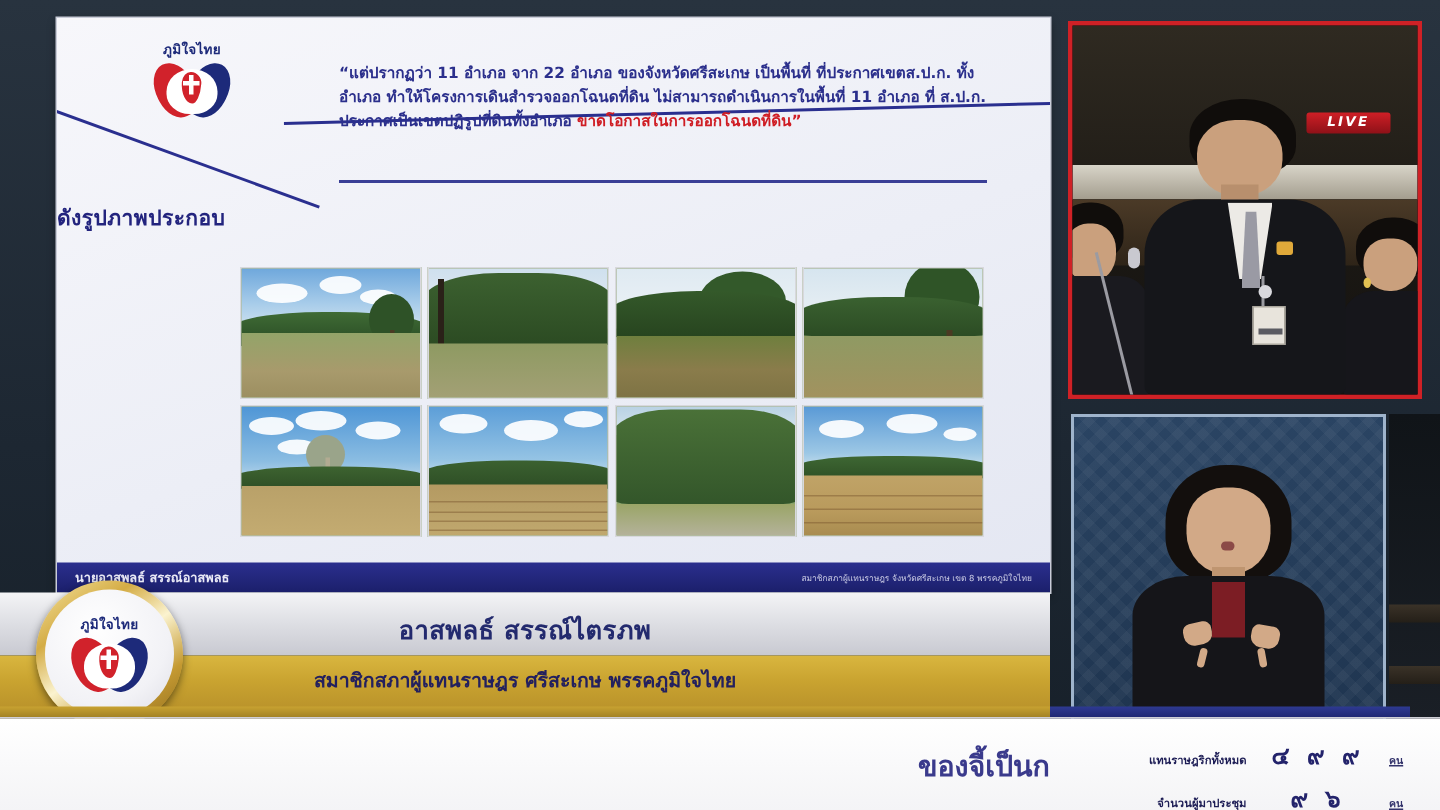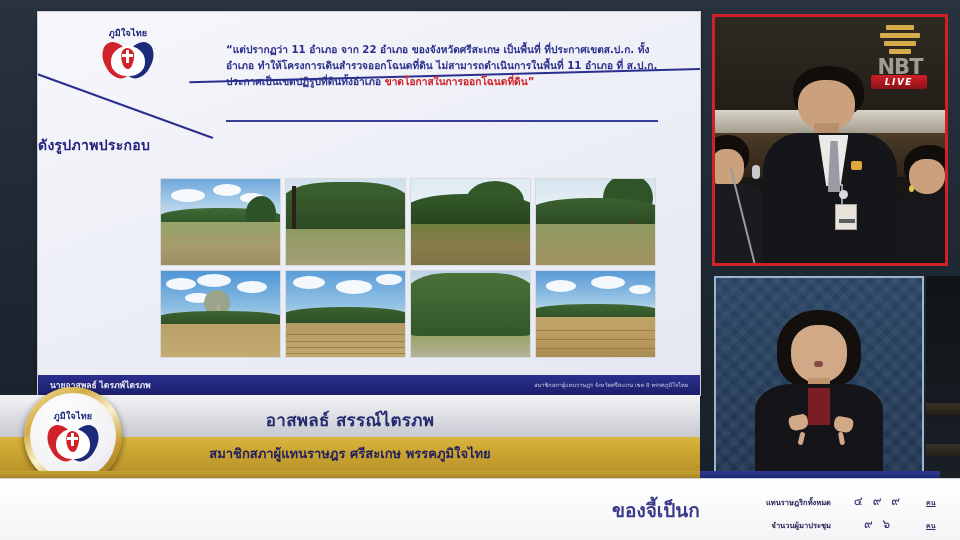--- a/index.html
+++ b/index.html
@@ -313,21 +313,21 @@
     font-size:19px; font-weight:bold; color:#3a3a8c;
   }
   #bs-stats {
     position:absolute; left:735px; top:12px; width:215px;
   }
   .stat-row { display:flex; align-items:baseline; margin-bottom:4px; }
   .stat-label {
     width:96px; font-size:7.5px; color:#1d1d55; text-align:right; font-weight:bold;
   }
   .stat-value {
-    flex:1; text-align:center; font-size:12px; font-weight:normal; color:#23236b;
+    flex:1; text-align:center; font-size:16px; font-weight:bold; color:#23236b;
     letter-spacing:3px;
   }
   .stat-unit { width:24px; font-size:7px; color:#33336b; font-weight:bold;text-decoration:underline; }
 
   
   #bs-blue-tab {
     position:absolute; left:700px; top:471px; width:240px; height:8px;
     background:linear-gradient(180deg,#2e3a92 0%,#1d2570 100%);
   }
   #bs-gold-tab {
@@ -435,21 +435,21 @@
       <div class="cloud" style="left:78%;top:16%;width:22px;height:9px;"></div>
       <div class="treeline" style="top:38%;height:18%;background:linear-gradient(180deg,#3e6733 0%,#2f5126 100%);"></div>
       <div class="ground" style="height:46%;background:linear-gradient(180deg,#c0a367 0%,#b99a5c 60%,#a98c50 100%);"></div>
       <div class="furrow" style="bottom:30%;"></div>
       <div class="furrow" style="bottom:20%;"></div>
       <div class="furrow" style="bottom:9%;"></div>
     </div>
   </div>
 
   <div id="slide-bar">
-    <span class="l">นายอาสพลธ์ ไตรภพ์ไตรภพ</span>
+    <span class="l">นายอาสพลธ์ สรรณ์อาสพลธ</span>
     <span class="r">สมาชิกสภาผู้แทนราษฎร จังหวัดศรีสะเกษ เขต 8 พรรคภูมิใจไทย</span>
   </div>
 </div>
 
 <div id="video-main">
   <div class="vm-bgtop"></div>
   <div class="vm-rail"></div>
   <div class="vm-bgbot"></div>
   <div class="vm-wood"></div>
 
@@ -473,27 +473,20 @@
     <div class="p-shirt"></div>
     <div class="p-tie"></div>
     <div class="pin"></div>
     <div class="lanyard"></div>
     <div class="lanyard-clip"></div>
     <div class="badge"></div>
   </div>
   <div class="mic-stem"></div>
   <div class="mic-head"></div>
 
-  <div id="ch-logo">
-    <div class="bar b1"></div>
-    <div class="bar b2"></div>
-    <div class="bar b3"></div>
-    <div class="bar b4"></div>
-    <div class="wordmark">NBT</div>
-  </div>
   <div id="live-badge">LIVE</div>
 </div>
 
 <div id="video-sign">
   <div class="person" id="interp">
     <div class="p-hair"></div>
     <div class="p-face"></div>
     <div class="mouth"></div>
     <div class="p-neck"></div>
     <div class="p-body"></div>

